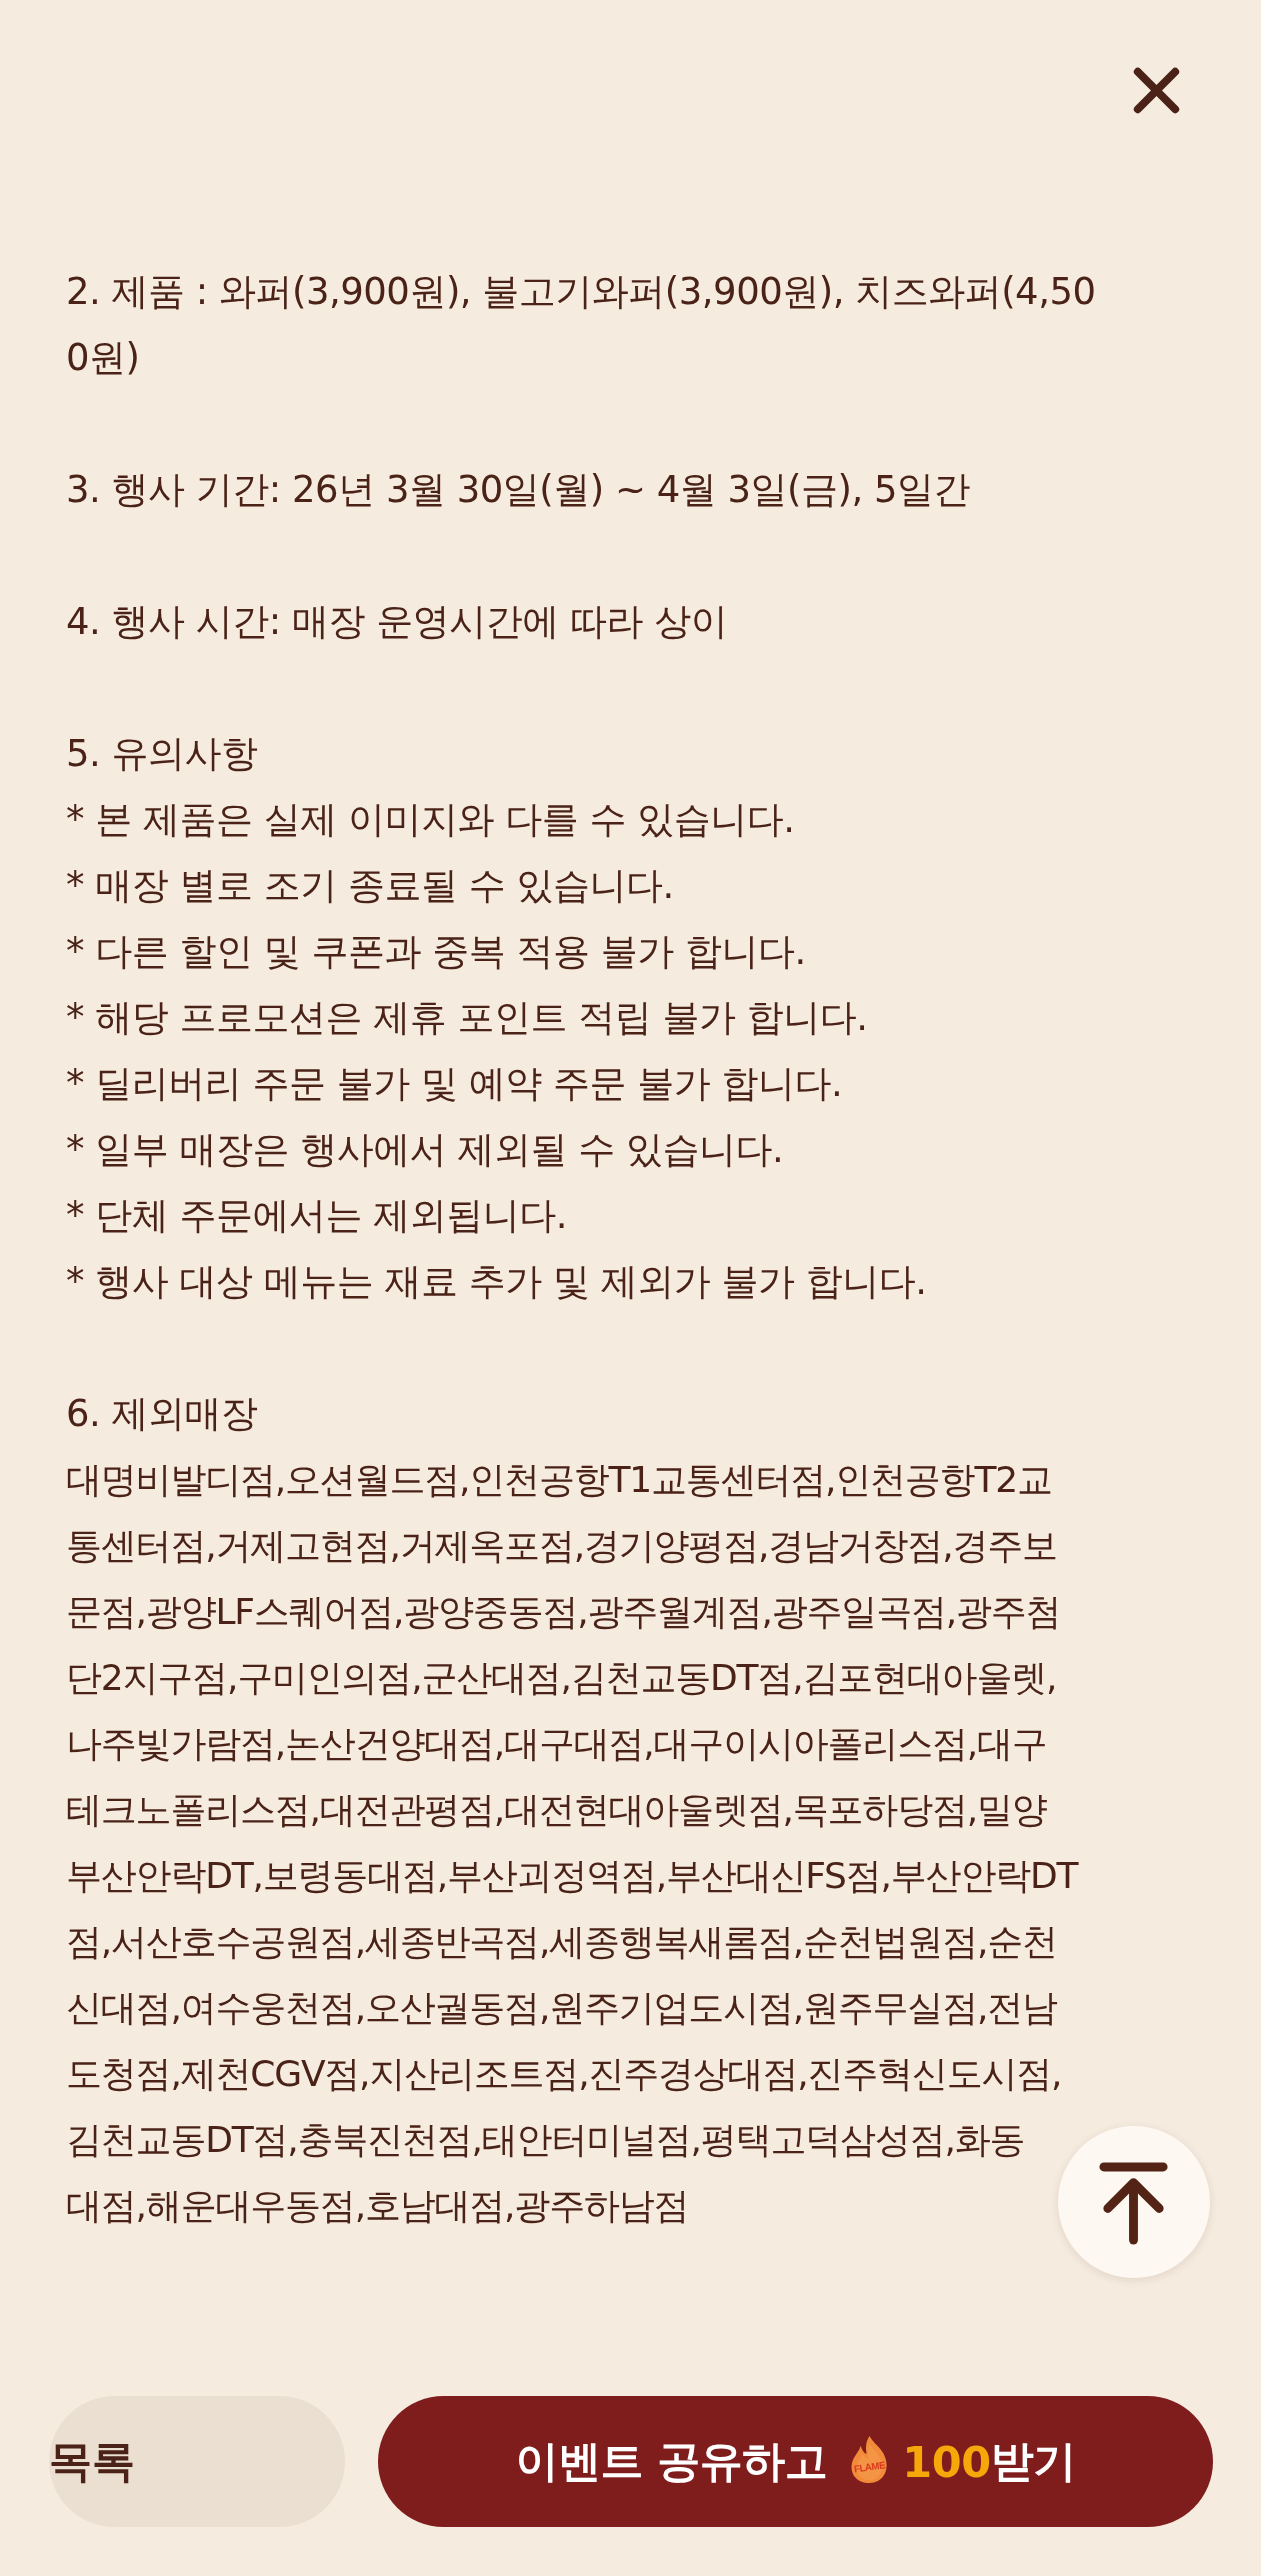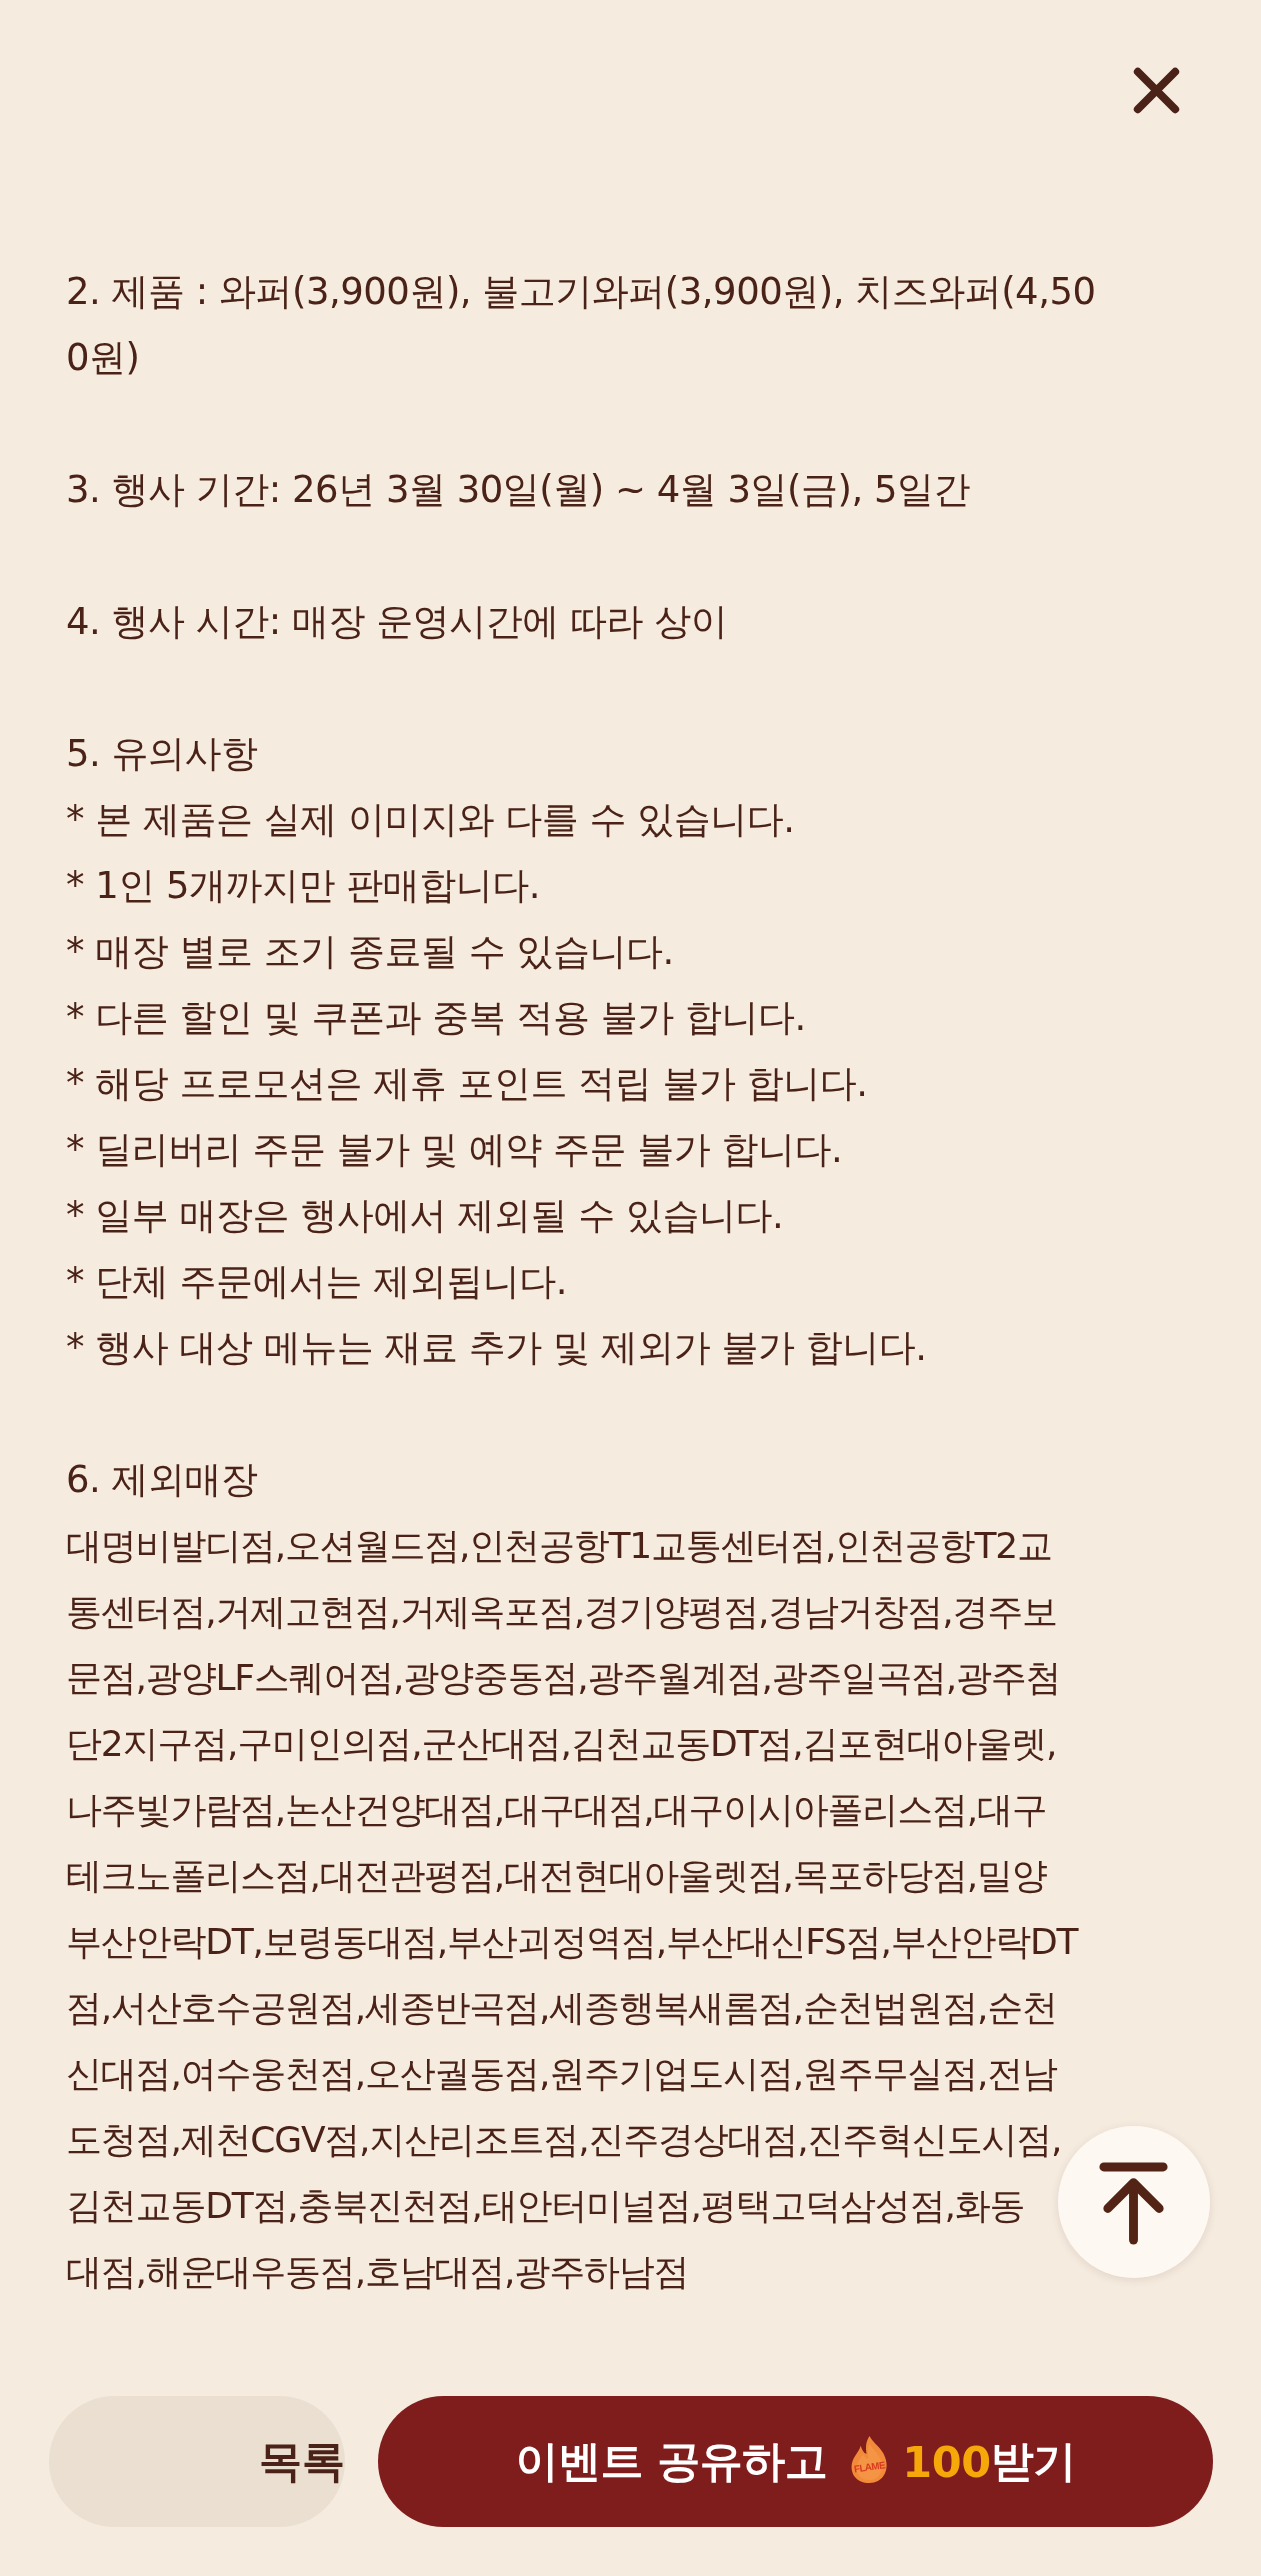--- a/index.html
+++ b/index.html
@@ -75,21 +75,21 @@
     top: 0;
     width: 296px;
     height: 131px;
     border-radius: 66px;
     background: #ebdfd1;
     color: #4a2217;
     font-size: 43px;
     font-weight: bold;
     display: flex;
     align-items: center;
-    justify-content: flex-end;
+    justify-content: flex-start;
     cursor: pointer;
   }
   .btn-share {
     position: absolute;
     left: 378px;
     top: 0;
     width: 835px;
     height: 131px;
     border-radius: 66px;
     background: #7f1d1d;
@@ -127,21 +127,20 @@
   <span class="line">2. 제품 : 와퍼(3,900원), 불고기와퍼(3,900원), 치즈와퍼(4,50</span>
   <span class="line">0원)</span>
   <span class="blank" style="display:block"></span>
   <span class="line">3. 행사 기간: 26년 3월 30일(월) ~ 4월 3일(금), 5일간</span>
   <span class="blank" style="display:block"></span>
   <span class="line">4. 행사 시간: 매장 운영시간에 따라 상이</span>
   <span class="blank" style="display:block"></span>
   <span class="line">5. 유의사항</span>
   <div>
     <span class="line">* 본 제품은 실제 이미지와 다를 수 있습니다.</span>
-    <span class="line">* 1인 5개까지만 판매합니다.</span>
     <span class="line">* 매장 별로 조기 종료될 수 있습니다.</span>
     <span class="line">* 다른 할인 및 쿠폰과 중복 적용 불가 합니다.</span>
     <span class="line">* 해당 프로모션은 제휴 포인트 적립 불가 합니다.</span>
     <span class="line">* 딜리버리 주문 불가 및 예약 주문 불가 합니다.</span>
     <span class="line">* 일부 매장은 행사에서 제외될 수 있습니다.</span>
     <span class="line">* 단체 주문에서는 제외됩니다.</span>
     <span class="line">* 행사 대상 메뉴는 재료 추가 및 제외가 불가 합니다.</span>
   </div>
   <span class="blank" style="display:block"></span>
   <span class="line">6. 제외매장</span>

